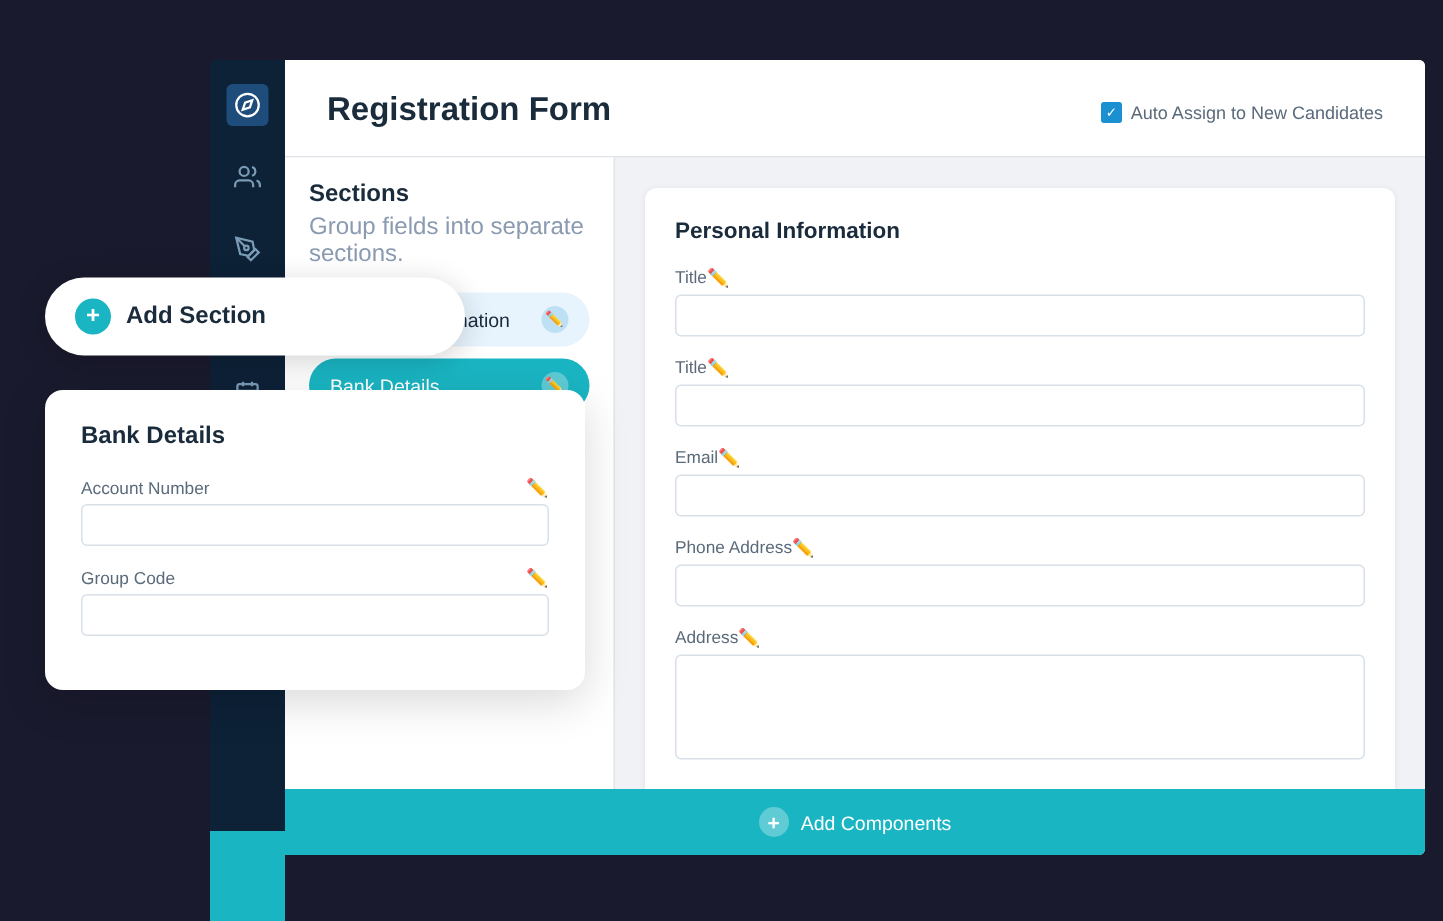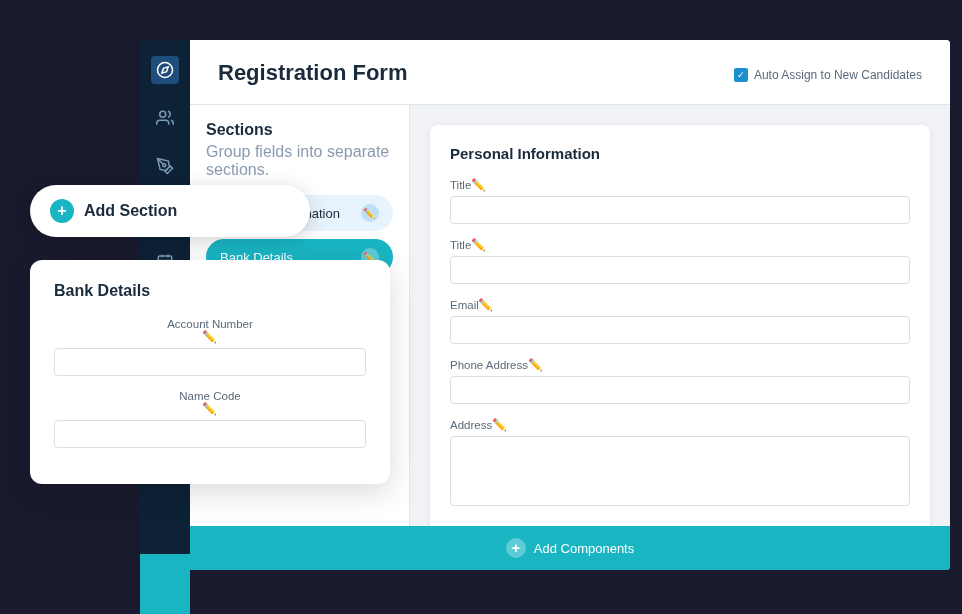--- a/index.html
+++ b/index.html
@@ -297,23 +297,22 @@
       font-weight: 600;
       color: #1a2b3c;
       margin-bottom: 18px;
     }
     .bank-field {
       margin-bottom: 14px;
     }
     .bank-field-header {
       display: flex;
       justify-content: space-between;
-      align-items: center;
+      align-items: flex-end;
       margin-bottom: 4px;
-      flex-direction: column;
     }
     .bank-field-label {
       font-size: 11.5px;
       color: #5a6a7a;
     }
     .bank-field-edit {
       color: #aab5c0;
       font-size: 12px;
       cursor: pointer;
     }
@@ -472,18 +471,18 @@
   <div class="bank-field">
     <div class="bank-field-header">
       <label class="bank-field-label">Account Number</label>
       <span class="bank-field-edit">✏️</span>
     </div>
     <input class="bank-input" type="text" value="" style="">
   </div>
 
   <div class="bank-field">
     <div class="bank-field-header">
-      <label class="bank-field-label">Name Code</label>
+      <label class="bank-field-label">Group Code</label>
       <span class="bank-field-edit">✏️</span>
     </div>
     <input class="bank-input" type="text" value="" style="">
   </div>
 </div>
 
 </body></html>

